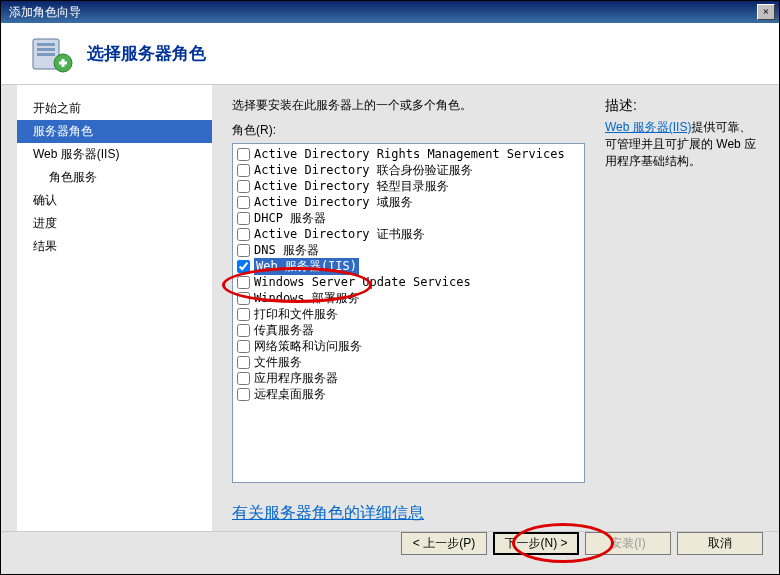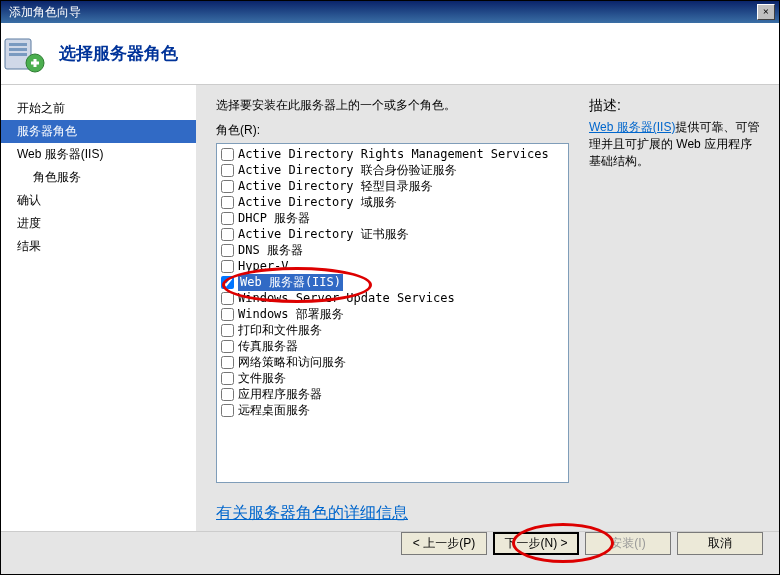--- a/index.html
+++ b/index.html
@@ -1,24 +1,24 @@
 <!DOCTYPE html>
 <html><head>
 <meta charset="utf-8">
 <style>
 * { box-sizing: border-box; margin: 0; padding: 0; }
 body { font-family: "Microsoft YaHei", SimSun, Tahoma, sans-serif; font-size: 12px; background: #fff; }
 .window { width: 780px; height: 575px; border: 1px solid #000; position: relative; background: #e5e5e5; }
 .titlebar { height: 22px; background: linear-gradient(#0a246a, #3a6ea5); color: #fff; display: flex; align-items: center; padding: 0 4px; }
 .titlebar .title { flex: 1; font-size: 12px; padding-left: 4px; }
 .titlebar .close { width: 18px; height: 16px; background: #c0c0c0; border: 1px solid #fff; border-right-color: #404040; border-bottom-color: #404040; text-align: center; line-height: 13px; color: #000; font-weight: bold; font-family: Tahoma; font-size: 11px; }
-.header { height: 62px; background: #fff; border-bottom: 1px solid #ccc; display: flex; align-items: center; padding: 0 2px; }
+.header { height: 62px; background: #fff; border-bottom: 1px solid #ccc; display: flex; align-items: center; padding: 0 30px; }
 .header .icon { width: 42px; height: 42px; margin-right: 14px; position: relative; }
 .header h1 { font-size: 17px; font-weight: bold; color: #003399; }
-.body { display: flex; height: 446px; }
+.body { display: flex; height: 446px; margin-left: 16px; }
 .sidebar { width: 195px; background: #fff; padding-top: 12px; }
 .sidebar .nav-item { padding: 3px 0 3px 16px; color: #000; cursor: pointer; font-size: 12px; }
 .sidebar .nav-item.selected { background: #316ac5; color: #fff; }
 .sidebar .nav-item.indent { padding-left: 32px; }
 .main { flex: 1; padding: 12px 16px 0 20px; display: flex; }
 .roles-col { width: 353px; display: flex; flex-direction: column; }
 .instruction { font-size: 12px; margin-bottom: 8px; }
 .roles-label { font-size: 12px; margin-bottom: 4px; }
 .roles-box { border: 1px solid #7f9db9; background: #fff; height: 340px; overflow-y: auto; padding: 2px; position: relative; font-family: "SimSun", monospace; }
 .role-row { display: flex; align-items: center; padding: 0 2px; height: 16px; font-size: 12px; }
@@ -99,24 +99,20 @@
             </div>
             <div class="role-row">
               <input type="checkbox" style="">
               <span class="role-label">Active Directory 证书服务</span>
             </div>
             <div class="role-row">
               <input type="checkbox" style="">
               <span class="role-label">DNS 服务器</span>
             </div>
             <div class="role-row">
-              <input type="checkbox" style="">
-              <span class="role-label">Hyper-V</span>
-            </div>
-            <div class="role-row">
               <input type="checkbox" checked="" style="">
               <span class="role-label selected">Web 服务器(IIS)</span>
             </div>
             <div class="role-row">
               <input type="checkbox" style="">
               <span class="role-label">Windows Server Update Services</span>
             </div>
             <div class="role-row">
               <input type="checkbox" style="">
               <span class="role-label">Windows 部署服务</span>

